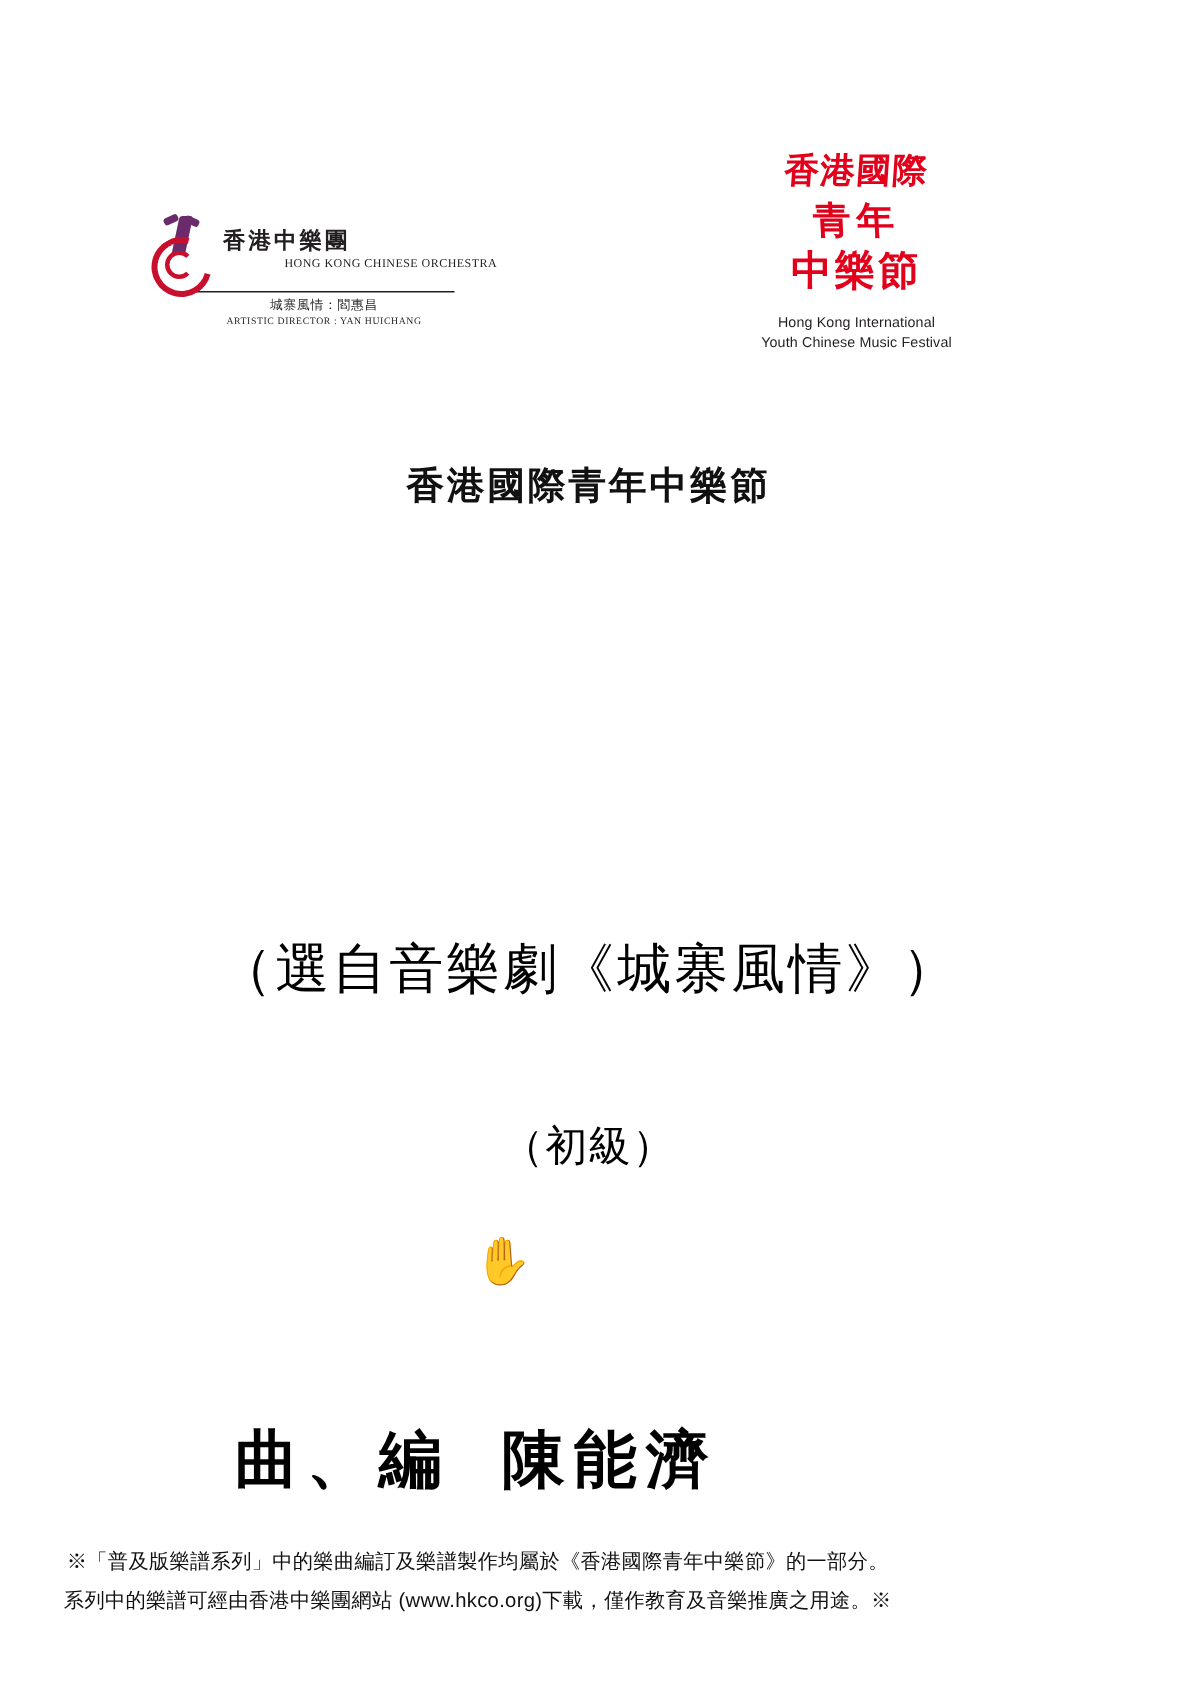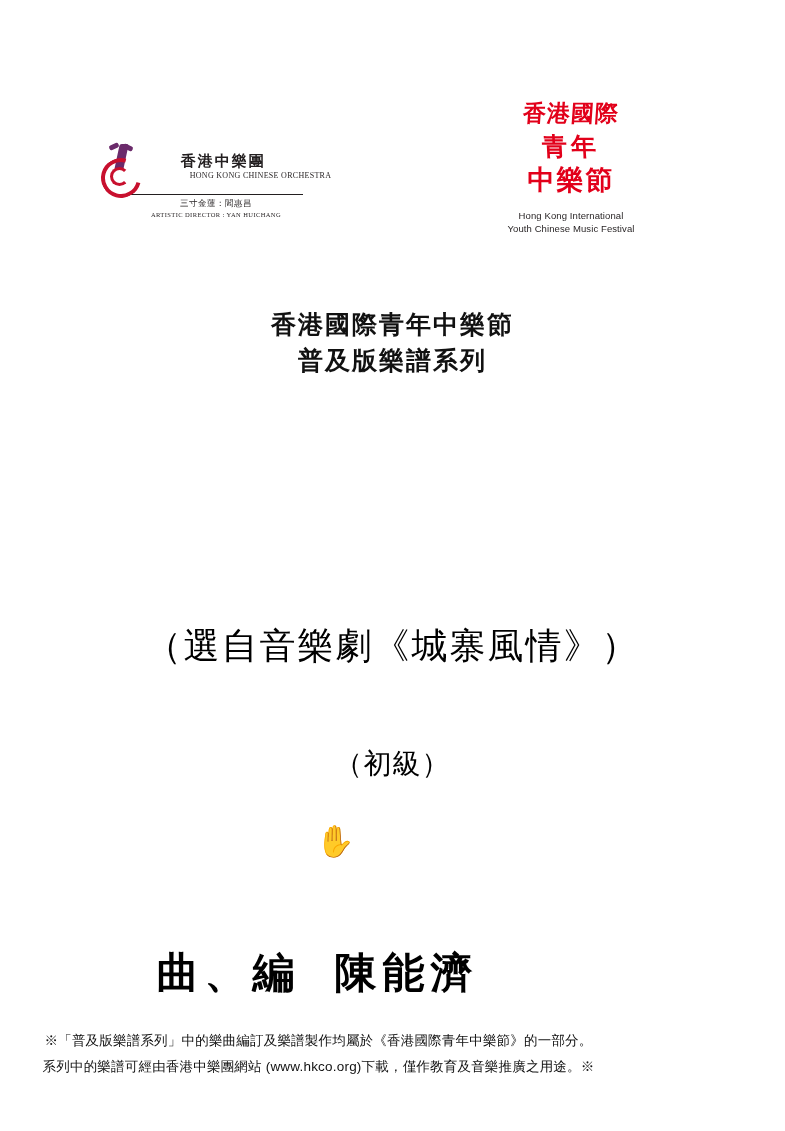--- a/index.html
+++ b/index.html
@@ -113,21 +113,20 @@
     flex-direction: column;
     align-items: flex-start;
     line-height: 1.1;
   }
   .hkco-cn {
     font-family: "Liberation Serif", serif;
     font-size: 15px;
     letter-spacing: 2px;
     color: #231f20;
     font-weight: bold;
-    margin-left: 32px;
   }
   .hkco-en {
     font-family: "Liberation Serif", serif;
     font-size: 8px;
     letter-spacing: 0.3px;
     color: #231f20;
     margin-top: 2px;
     white-space: nowrap;
     margin-left: 41px;
   }
@@ -317,41 +316,40 @@
           <div class="peg2"></div>
           <div class="swirl"></div>
           <div class="swirl-inner"></div>
         </div>
         <div class="hkco-names">
           <span class="hkco-cn">香港中樂團</span>
           <span class="hkco-en">HONG KONG CHINESE ORCHESTRA</span>
         </div>
       </div>
       <div class="hkco-rule"></div>
-      <div class="hkco-sub-cn">三寸金蓮：閻惠昌</div>
+      <div class="hkco-sub-cn">城寨風情：閻惠昌</div>
       <div class="hkco-sub-en">ARTISTIC DIRECTOR : YAN HUICHANG</div>
     </div>
 
     <div class="festival-logo">
       <div class="festival-mark">
         <div class="fm-row fm-row1">香港國際</div>
         <div class="fm-row fm-row2">青年</div>
         <div class="fm-row fm-row3">中樂節</div>
       </div>
       <div class="festival-en">
         <div>Hong Kong International</div>
         <div>Youth Chinese Music Festival</div>
       </div>
     </div>
 
   </div>
 
   <div class="series-title">
     <div>香港國際青年中樂節</div>
-    <div>普及版樂譜系列</div>
   </div>
 
 
   <div class="subtitle">（選自音樂劇《城寨風情》）</div>
 
   <div class="level">（初級）</div>
 
   <div class="cursor-mark">✋</div>
 
   <div class="composer">

